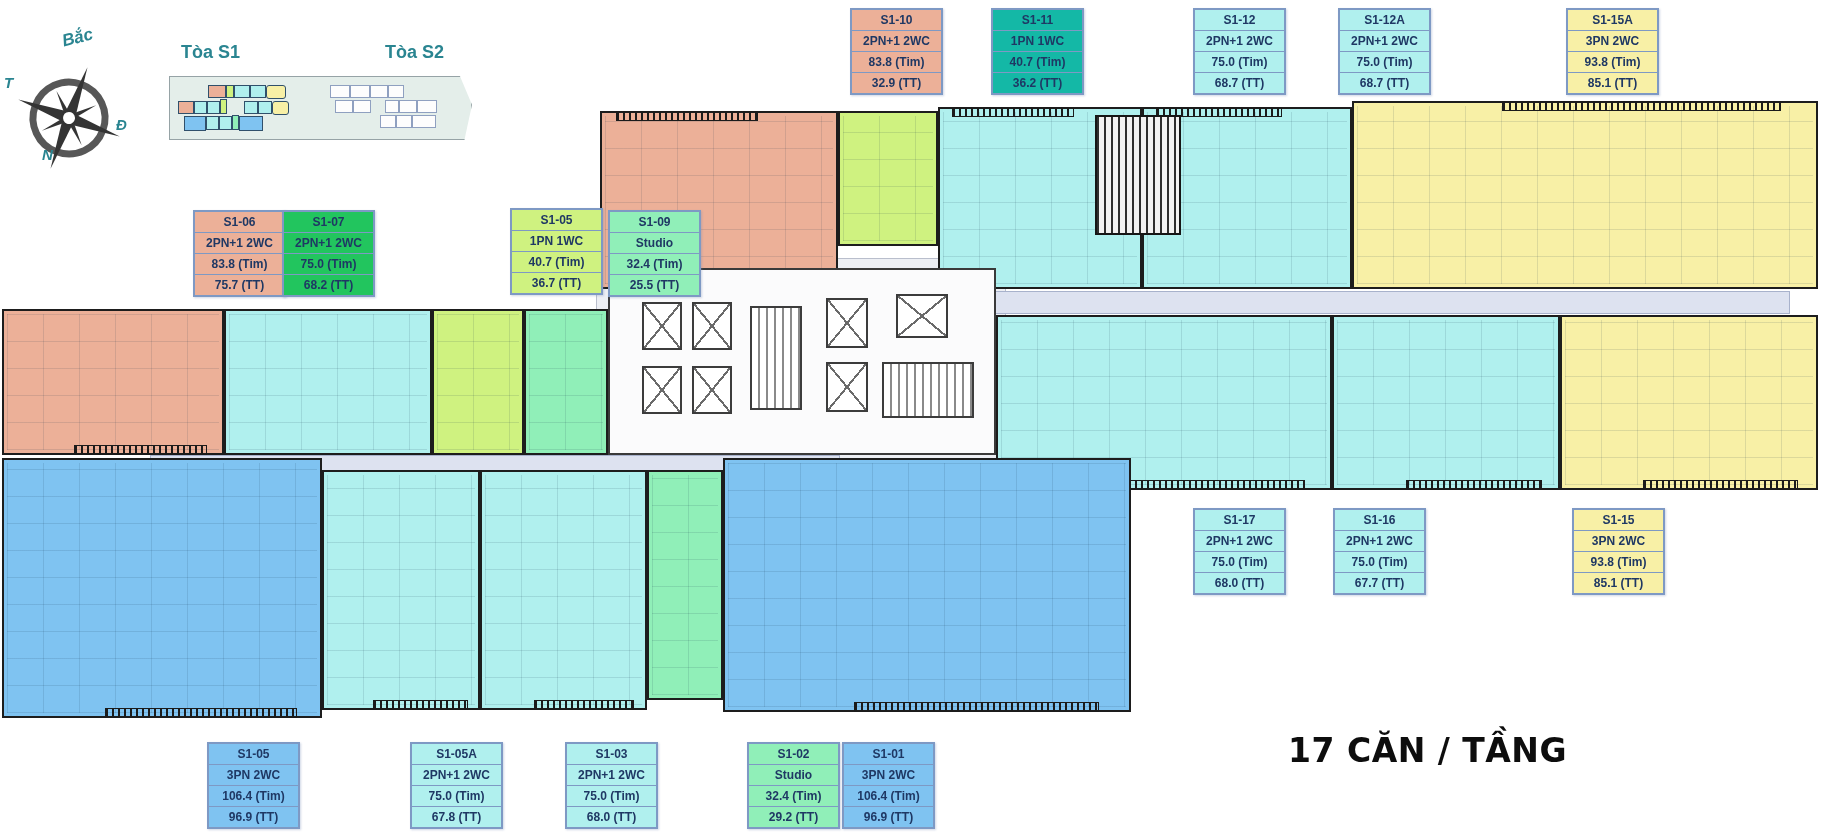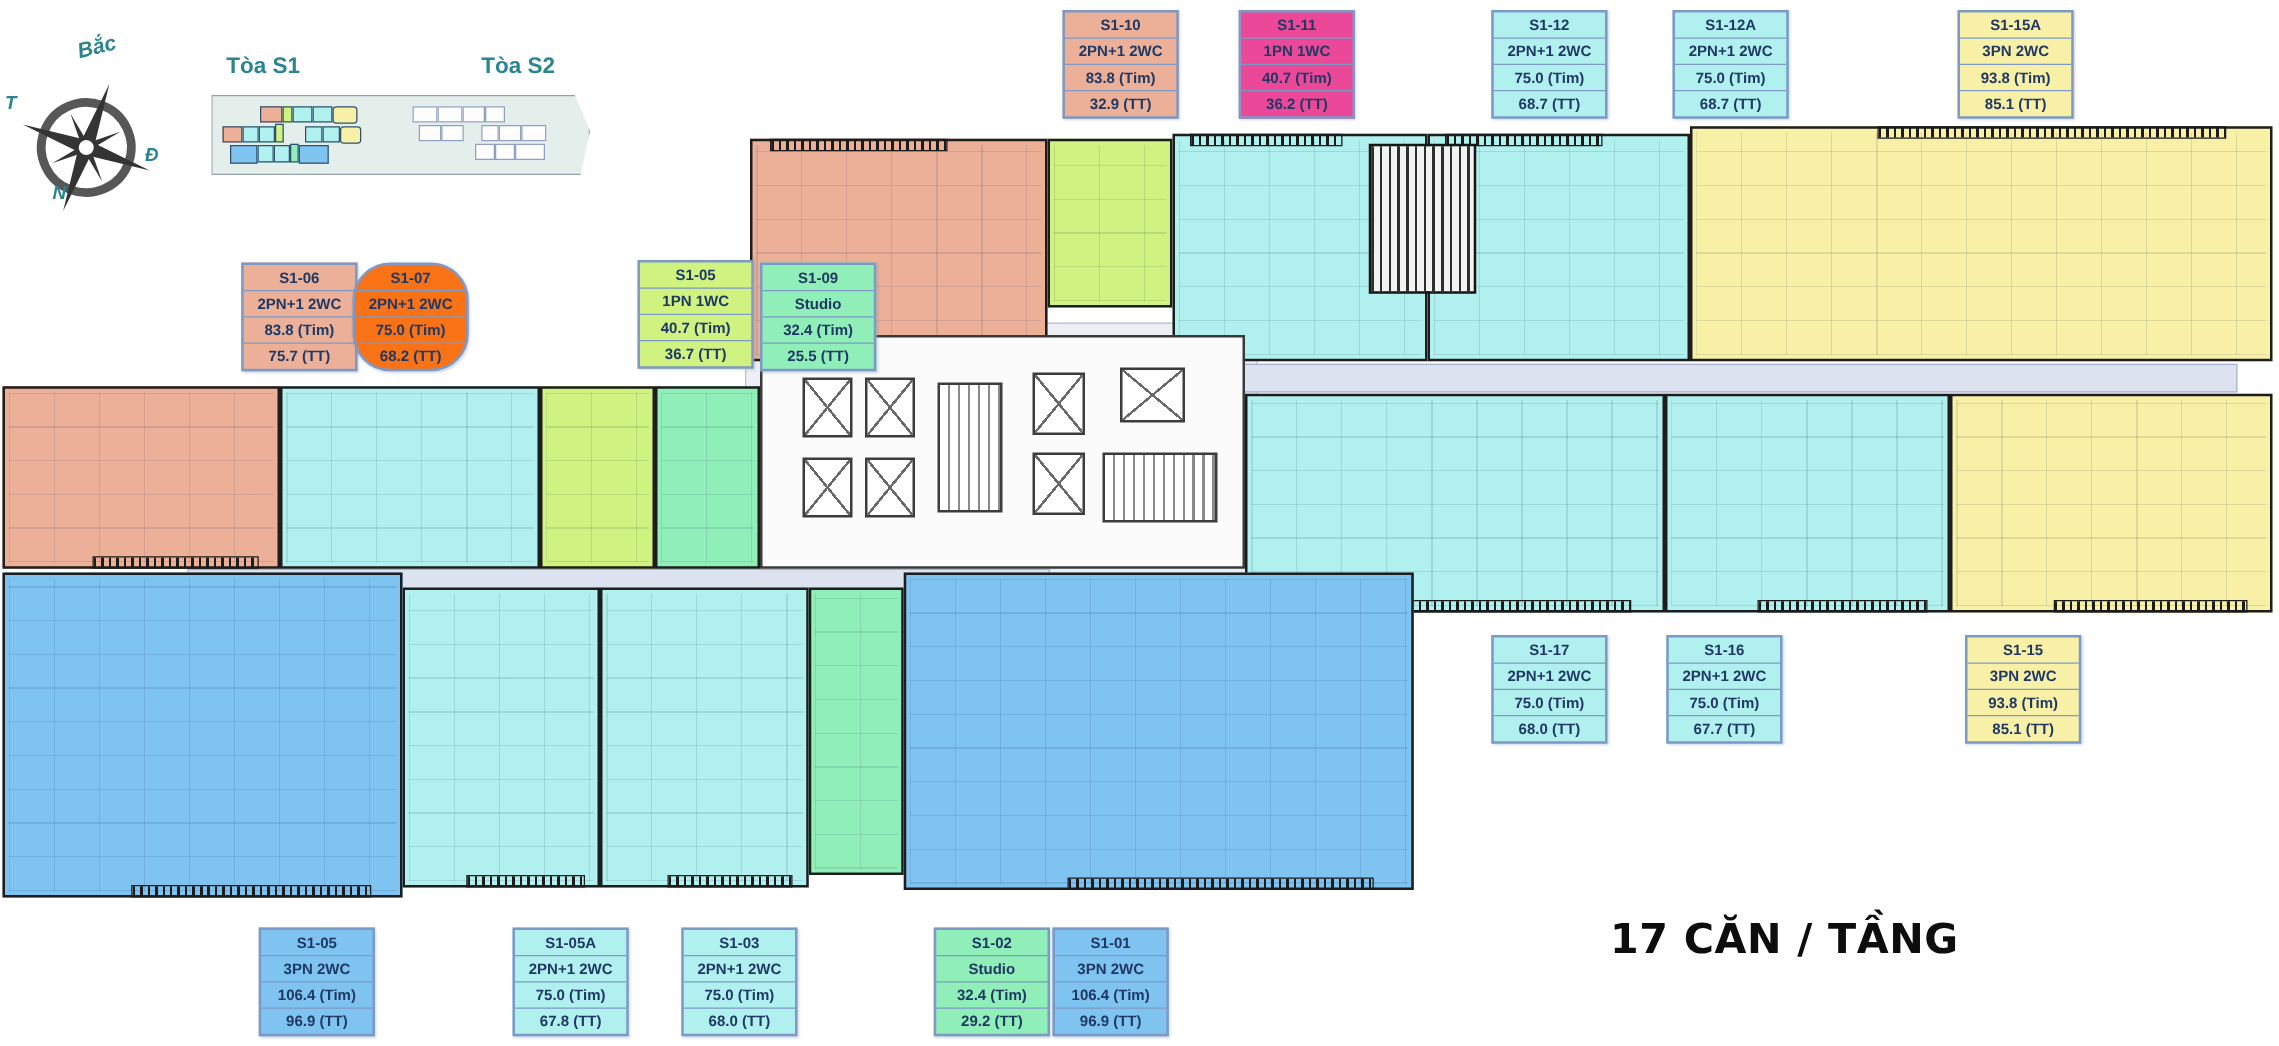--- a/index.html
+++ b/index.html
@@ -186,21 +186,21 @@
     <div class="unit rail-b" style="left: 723px; top: 458px; width: 408px; height: 254px; background-color: rgb(127, 195, 241);"></div>
   </div>
 
   <div class="abs" style="inset:0">
       <div class="card pos-s1-10" style="background-color: rgb(236, 176, 152);">
         <div class="card-row">S1-10</div>
         <div class="card-row">2PN+1 2WC</div>
         <div class="card-row">83.8 (Tim)</div>
         <div class="card-row">32.9 (TT)</div>
       </div>
-      <div class="card pos-s1-11" style="background-color: #ec4899;">
+      <div class="card pos-s1-11" style="background-color: #14b8a6;">
         <div class="card-row">S1-11</div>
         <div class="card-row">1PN 1WC</div>
         <div class="card-row">40.7 (Tim)</div>
         <div class="card-row">36.2 (TT)</div>
       </div>
       <div class="card pos-s1-12" style="background-color: rgb(176, 240, 238);">
         <div class="card-row">S1-12</div>
         <div class="card-row">2PN+1 2WC</div>
         <div class="card-row">75.0 (Tim)</div>
         <div class="card-row">68.7 (TT)</div>
@@ -216,21 +216,21 @@
         <div class="card-row">3PN 2WC</div>
         <div class="card-row">93.8 (Tim)</div>
         <div class="card-row">85.1 (TT)</div>
       </div>
       <div class="card pos-s1-06" style="background-color: rgb(236, 176, 152); margin-left: 40px;">
         <div class="card-row">S1-06</div>
         <div class="card-row">2PN+1 2WC</div>
         <div class="card-row">83.8 (Tim)</div>
         <div class="card-row">75.7 (TT)</div>
       </div>
-      <div class="card pos-s1-07" style="background-color: #f97316; border-radius: 30px;">
+      <div class="card pos-s1-07" style="background-color: #22c55e;">
         <div class="card-row">S1-07</div>
         <div class="card-row">2PN+1 2WC</div>
         <div class="card-row">75.0 (Tim)</div>
         <div class="card-row">68.2 (TT)</div>
       </div>
       <div class="card pos-s1-08" style="background-color: rgb(207, 242, 128);">
         <div class="card-row">S1-05</div>
         <div class="card-row">1PN 1WC</div>
         <div class="card-row">40.7 (Tim)</div>
         <div class="card-row">36.7 (TT)</div>
@@ -264,21 +264,21 @@
         <div class="card-row">3PN 2WC</div>
         <div class="card-row">106.4 (Tim)</div>
         <div class="card-row">96.9 (TT)</div>
       </div>
       <div class="card pos-s1-05a" style="background-color: rgb(176, 240, 238);">
         <div class="card-row">S1-05A</div>
         <div class="card-row">2PN+1 2WC</div>
         <div class="card-row">75.0 (Tim)</div>
         <div class="card-row">67.8 (TT)</div>
       </div>
-      <div class="card pos-s1-03" style="background-color: rgb(176, 240, 238);">
+      <div class="card pos-s1-03" style="background-color: rgb(176, 240, 238); margin-left: 20px;">
         <div class="card-row">S1-03</div>
         <div class="card-row">2PN+1 2WC</div>
         <div class="card-row">75.0 (Tim)</div>
         <div class="card-row">68.0 (TT)</div>
       </div>
       <div class="card pos-s1-02" style="background-color: rgb(144, 239, 184);">
         <div class="card-row">S1-02</div>
         <div class="card-row">Studio</div>
         <div class="card-row">32.4 (Tim)</div>
         <div class="card-row">29.2 (TT)</div>

